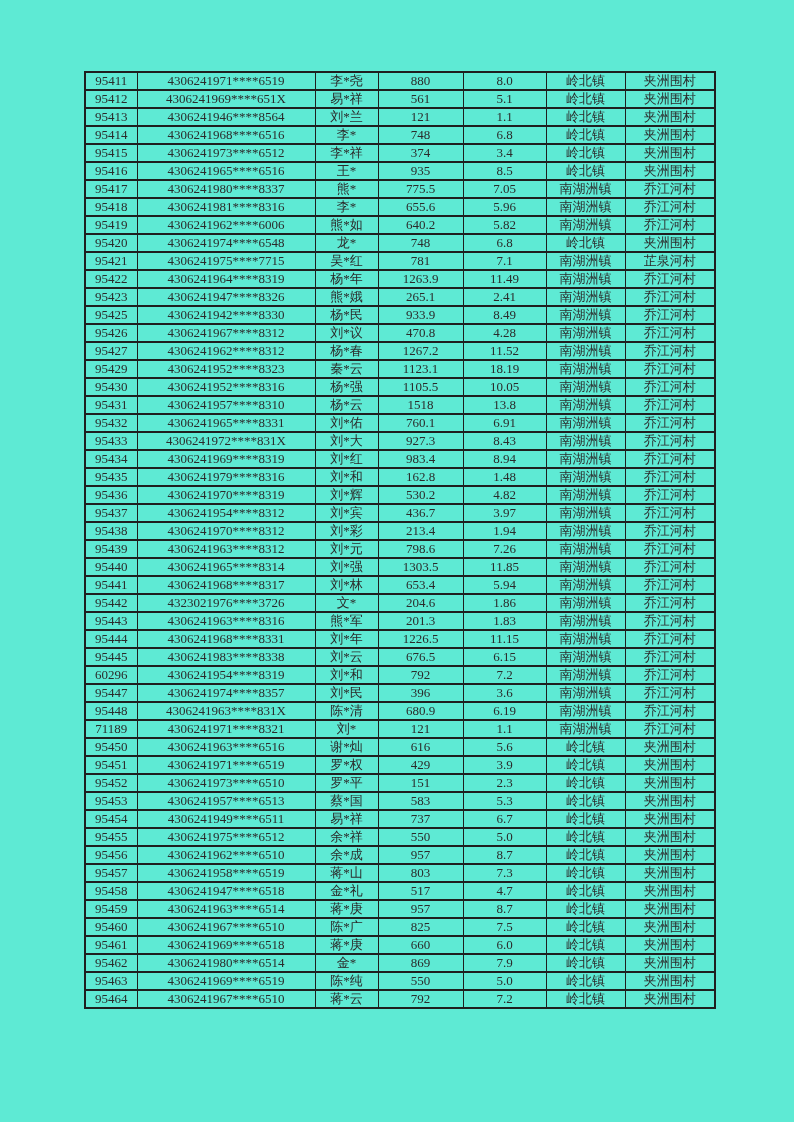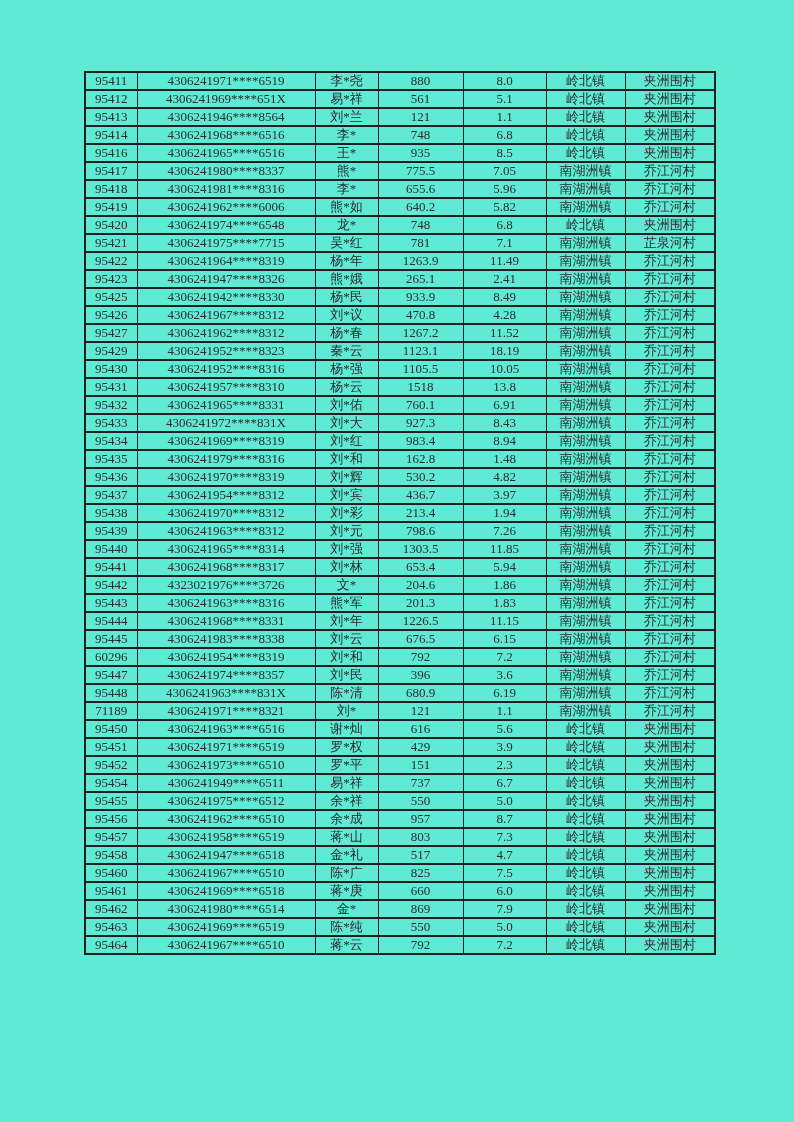--- a/index.html
+++ b/index.html
@@ -100,20 +100,29 @@
         <tr>
           <td>95414</td>
           <td>4306241968****6516</td>
           <td>李*</td>
           <td>748</td>
           <td>6.8</td>
           <td>岭北镇</td>
           <td>夹洲围村</td>
         </tr>
         <tr>
+          <td>95415</td>
+          <td>4306241973****6512</td>
+          <td>李*祥</td>
+          <td>374</td>
+          <td>3.4</td>
+          <td>岭北镇</td>
+          <td>夹洲围村</td>
+        </tr>
+        <tr>
           <td>95416</td>
           <td>4306241965****6516</td>
           <td>王*</td>
           <td>935</td>
           <td>8.5</td>
           <td>岭北镇</td>
           <td>夹洲围村</td>
         </tr>
         <tr>
           <td>95417</td>
@@ -415,20 +424,29 @@
         <tr>
           <td>95452</td>
           <td>4306241973****6510</td>
           <td>罗*平</td>
           <td>151</td>
           <td>2.3</td>
           <td>岭北镇</td>
           <td>夹洲围村</td>
         </tr>
         <tr>
+          <td>95453</td>
+          <td>4306241957****6513</td>
+          <td>蔡*国</td>
+          <td>583</td>
+          <td>5.3</td>
+          <td>岭北镇</td>
+          <td>夹洲围村</td>
+        </tr>
+        <tr>
           <td>95454</td>
           <td>4306241949****6511</td>
           <td>易*祥</td>
           <td>737</td>
           <td>6.7</td>
           <td>岭北镇</td>
           <td>夹洲围村</td>
         </tr>
         <tr>
           <td>95455</td>
@@ -460,20 +478,29 @@
         <tr>
           <td>95458</td>
           <td>4306241947****6518</td>
           <td>金*礼</td>
           <td>517</td>
           <td>4.7</td>
           <td>岭北镇</td>
           <td>夹洲围村</td>
         </tr>
         <tr>
+          <td>95459</td>
+          <td>4306241963****6514</td>
+          <td>蒋*庚</td>
+          <td>957</td>
+          <td>8.7</td>
+          <td>岭北镇</td>
+          <td>夹洲围村</td>
+        </tr>
+        <tr>
           <td>95460</td>
           <td>4306241967****6510</td>
           <td>陈*广</td>
           <td>825</td>
           <td>7.5</td>
           <td>岭北镇</td>
           <td>夹洲围村</td>
         </tr>
         <tr>
           <td>95461</td>

